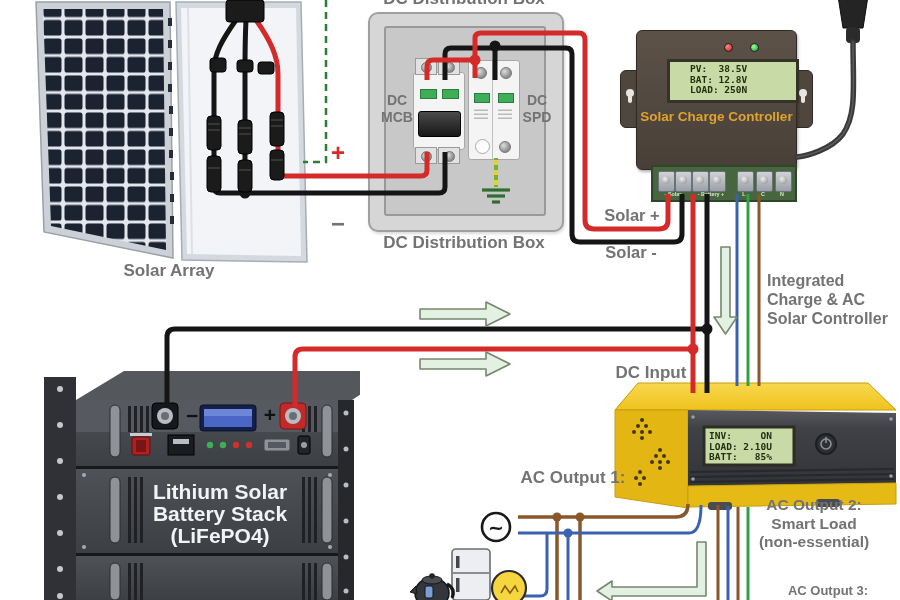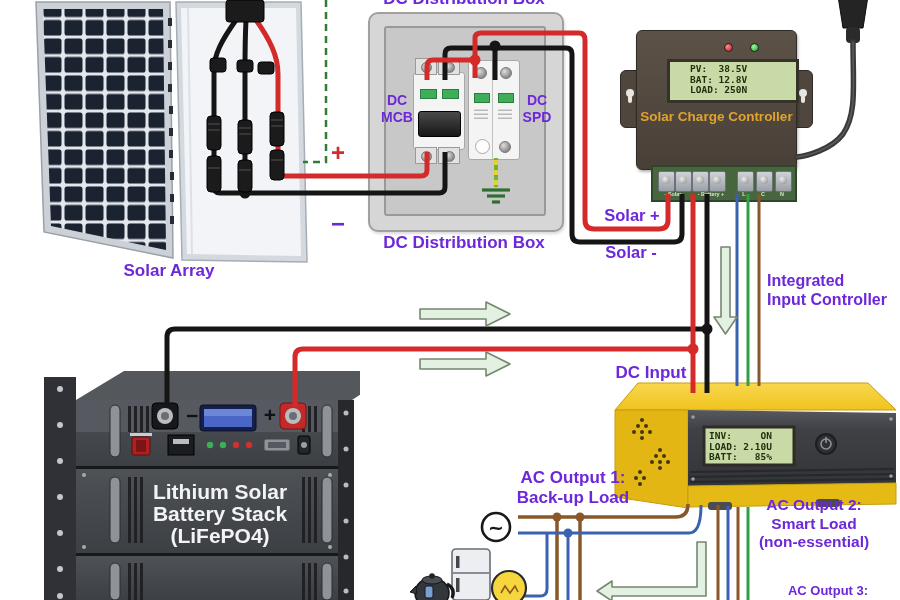--- a/index.html
+++ b/index.html
@@ -1,19 +1,19 @@
 <!DOCTYPE html>
 <html><head>
 <meta charset="utf-8">
 <style>
   html,body{margin:0;padding:0;background:#ffffff;}
   #stage{position:relative;width:900px;height:600px;overflow:hidden;background:#ffffff;
          font-family:"Liberation Sans",sans-serif;}
   .abs{position:absolute;}
-  .lbl{position:absolute;font-weight:bold;color:#6d28d9;line-height:1.18;}
+  .lbl{position:absolute;font-weight:bold;color:#737373;line-height:1.18;}
   .ctr{text-align:center;}
   .rgt{text-align:right;}
   svg{display:block;}
   
   #dcbox{left:368px;top:12px;width:192px;height:216px;background:#d6d6d6;border:2px solid #a0a0a0;border-radius:10px;box-shadow:1px 2px 3px rgba(0,0,0,.15);}
   #dcbox-inner{left:14px;top:12px;width:158px;height:186px;background:#c8c8c8;border:2px solid #999;border-radius:3px;}
   .brk{position:absolute;background:#f4f4f4;border:1px solid #a8a8a8;border-radius:3px;}
   .term{position:absolute;background:#e2e2e2;border:1px solid #9a9a9a;}
   .screw{position:absolute;border-radius:50%;background:radial-gradient(circle at 35% 35%,#ddd,#8a8a8a 70%);border:1px solid #777;}
   .gwin{position:absolute;background:#3fae58;border:1px solid #2c7c3e;}
@@ -455,26 +455,26 @@
   <div class="lbl ctr" style="left:518px;top:92px;width:38px;font-size:14px;">
     <div>DC</div>
       <div>SPD</div>
   </div>
   <div class="lbl" style="left:331px;top:139px;font-size:24px;color:#d42a2a;">+</div>
   <div class="lbl" style="left:331px;top:210px;font-size:24px;">−</div>
   <div class="lbl ctr" style="left:596px;top:206px;width:72px;font-size:16.5px;">Solar +</div>
   <div class="lbl ctr" style="left:596px;top:243px;width:70px;font-size:16.5px;">Solar -</div>
   <div class="lbl" style="left:767px;top:271px;width:132px;font-size:16px;line-height:19px;">
     <div>Integrated</div>
-      <div>Input Controller</div>
+      <div>Charge &amp; AC</div>
+      <div>Solar Controller</div>
   </div>
   <div class="lbl ctr" style="left:614px;top:363px;width:74px;font-size:17px;">DC Input</div>
   <div class="lbl ctr" style="left:514px;top:468px;width:118px;font-size:17px;line-height:20px;">
     <div>AC Output 1:</div>
-      <div>Back-up Load</div>
   </div>
   <div class="lbl ctr" style="left:750px;top:496px;width:128px;font-size:15.5px;line-height:18.5px;">
     <div>AC Output 2:</div>
       <div>Smart Load</div>
       <div>(non-essential)</div>
   </div>
   <div class="lbl ctr" style="left:750px;top:583px;width:124px;font-size:13px;padding-left:16px;">AC Output 3:</div>
 
 </div>
 

